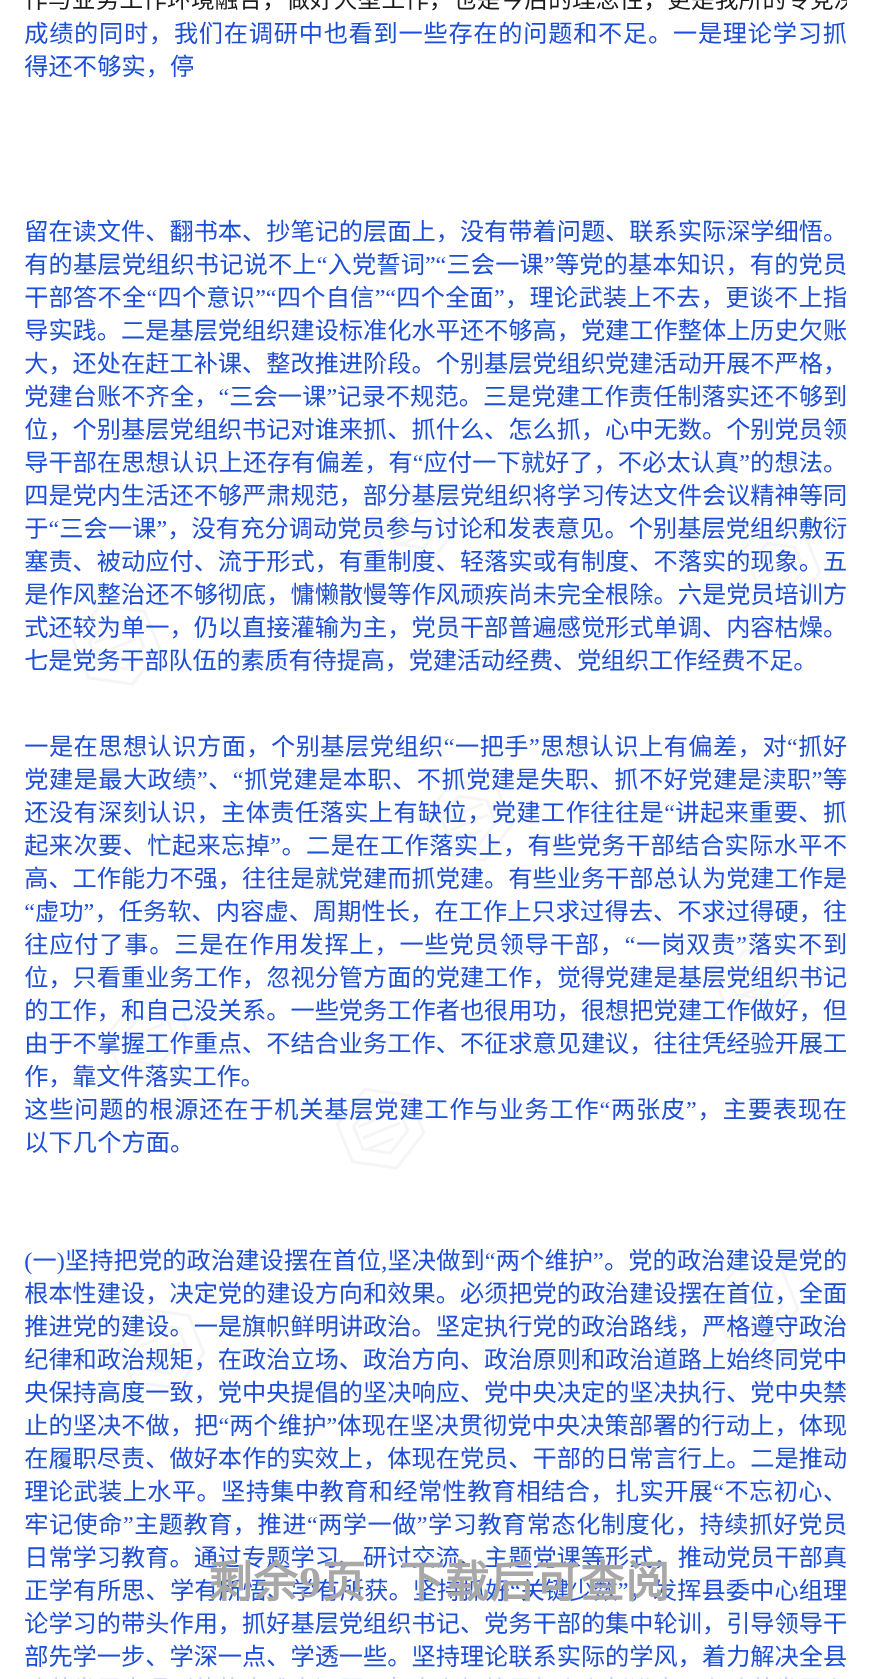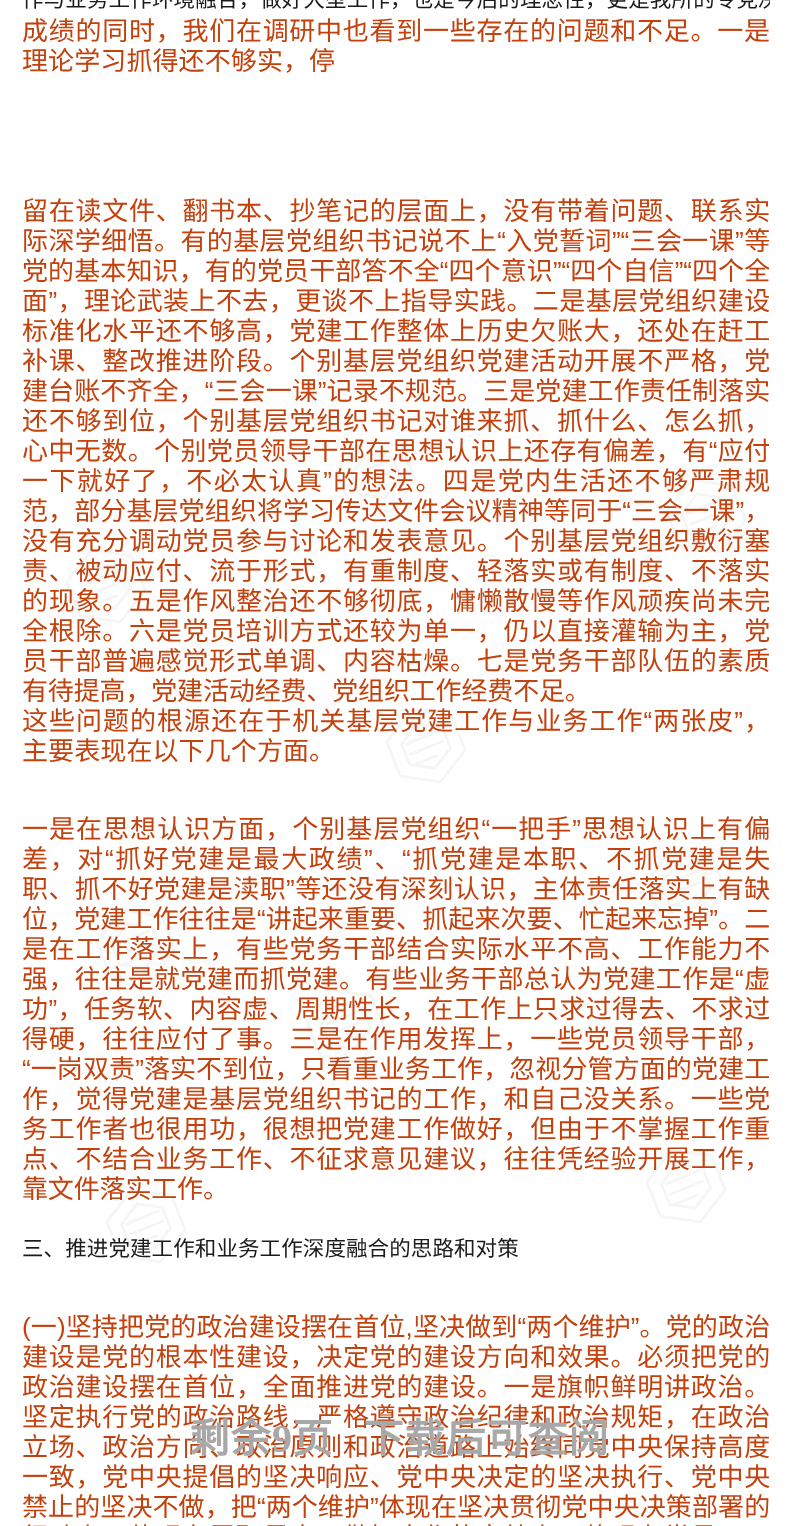--- a/index.html
+++ b/index.html
@@ -57,28 +57,29 @@
     width: 748px;
     white-space: nowrap;
     font-size: 21.5px;
     line-height: 30px;
     color: #1b1b1b;
     letter-spacing: 0.15px;
   }
 
   p.para {
     margin: 0;
-    font-size: 26px;
+    font-size: 22px;
     line-height: 30px;
-    color: #c2410c;
+    color: #1d4ed8;
     text-align: justify;
     text-justify: inter-character;
     text-align-last: left;
     letter-spacing: 0.1px;
     word-break: break-all;
+    font-family: Liberation Serif, serif;
   }
   p.para.tight { letter-spacing: -0.15px; margin-top: 48px; }
   p.heading {
     margin: 0;
     font-size: 21.5px;
     line-height: 30px;
     color: #1b1b1b;
     text-align: left;
     letter-spacing: 0.1px;
   }
@@ -199,27 +200,26 @@
     <div class="line-clip">
       <div class="inner">作与业务工作环境融合，做好大型工作，也是今后的理念性，更是我所的专党决定。在肯定</div>
     </div>
 
     <p class="para">成绩的同时，我们在调研中也看到一些存在的问题和不足。一是理论学习抓得还不够实，停</p>
 
     <div class="gap-page-break"></div>
 
     <p class="para tight">留在读文件、翻书本、抄笔记的层面上，没有带着问题、联系实际深学细悟。有的基层党组织书记说不上“入党誓词”“三会一课”等党的基本知识，有的党员干部答不全“四个意识”“四个自信”“四个全面”，理论武装上不去，更谈不上指导实践。二是基层党组织建设标准化水平还不够高，党建工作整体上历史欠账大，还处在赶工补课、整改推进阶段。个别基层党组织党建活动开展不严格，党建台账不齐全，“三会一课”记录不规范。三是党建工作责任制落实还不够到位，个别基层党组织书记对谁来抓、抓什么、怎么抓，心中无数。个别党员领导干部在思想认识上还存有偏差，有“应付一下就好了，不必太认真”的想法。四是党内生活还不够严肃规范，部分基层党组织将学习传达文件会议精神等同于“三会一课”，没有充分调动党员参与讨论和发表意见。个别基层党组织敷衍塞责、被动应付、流于形式，有重制度、轻落实或有制度、不落实的现象。五是作风整治还不够彻底，慵懒散慢等作风顽疾尚未完全根除。六是党员培训方式还较为单一，仍以直接灌输为主，党员干部普遍感觉形式单调、内容枯燥。七是党务干部队伍的素质有待提高，党建活动经费、党组织工作经费不足。</p>
 
+    <p class="para tight">一是在思想认识方面，个别基层党组织“一把手”思想认识上有偏差，对“抓好党建是最大政绩”、“抓党建是本职、不抓党建是失职、抓不好党建是渎职”等还没有深刻认识，主体责任落实上有缺位，党建工作往往是“讲起来重要、抓起来次要、忙起来忘掉”。二是在工作落实上，有些党务干部结合实际水平不高、工作能力不强，往往是就党建而抓党建。有些业务干部总认为党建工作是“虚功”，任务软、内容虚、周期性长，在工作上只求过得去、不求过得硬，往往应付了事。三是在作用发挥上，一些党员领导干部，“一岗双责”落实不到位，只看重业务工作，忽视分管方面的党建工作，觉得党建是基层党组织书记的工作，和自己没关系。一些党务工作者也很用功，很想把党建工作做好，但由于不掌握工作重点、不结合业务工作、不征求意见建议，往往凭经验开展工作，靠文件落实工作。</p>
+
     <p class="para">这些问题的根源还在于机关基层党建工作与业务工作“两张皮”，主要表现在以下几个方面。</p>
 
-    <p class="para tight">一是在思想认识方面，个别基层党组织“一把手”思想认识上有偏差，对“抓好党建是最大政绩”、“抓党建是本职、不抓党建是失职、抓不好党建是渎职”等还没有深刻认识，主体责任落实上有缺位，党建工作往往是“讲起来重要、抓起来次要、忙起来忘掉”。二是在工作落实上，有些党务干部结合实际水平不高、工作能力不强，往往是就党建而抓党建。有些业务干部总认为党建工作是“虚功”，任务软、内容虚、周期性长，在工作上只求过得去、不求过得硬，往往应付了事。三是在作用发挥上，一些党员领导干部，“一岗双责”落实不到位，只看重业务工作，忽视分管方面的党建工作，觉得党建是基层党组织书记的工作，和自己没关系。一些党务工作者也很用功，很想把党建工作做好，但由于不掌握工作重点、不结合业务工作、不征求意见建议，往往凭经验开展工作，靠文件落实工作。</p>
-
     <div class="gap-blank-line"></div>
 
-    <p class="heading">三、推进党建工作和业务工作深度融合的思路和对策</p>
 
 
     <p class="para tight">(一)坚持把党的政治建设摆在首位,坚决做到“两个维护”。党的政治建设是党的根本性建设，决定党的建设方向和效果。必须把党的政治建设摆在首位，全面推进党的建设。一是旗帜鲜明讲政治。坚定执行党的政治路线，严格遵守政治纪律和政治规矩，在政治立场、政治方向、政治原则和政治道路上始终同党中央保持高度一致，党中央提倡的坚决响应、党中央决定的坚决执行、党中央禁止的坚决不做，把“两个维护”体现在坚决贯彻党中央决策部署的行动上，体现在履职尽责、做好本作的实效上，体现在党员、干部的日常言行上。二是推动理论武装上水平。坚持集中教育和经常性教育相结合，扎实开展“不忘初心、牢记使命”主题教育，推进“两学一做”学习教育常态化制度化，持续抓好党员日常学习教育。通过专题学习、研讨交流、主题党课等形式，推动党员干部真正学有所思、学有所悟、学有所获。坚持抓好“关键少数”，发挥县委中心组理论学习的带头作用，抓好基层党组织书记、党务干部的集中轮训，引导领导干部先学一步、学深一点、学透一些。坚持理论联系实际的学风，着力解决全县改革发展中遇到的热点难点问题，努力在解放思想上有新进步、在改革发展上有新突破、在比学赶超上有新成效。建立健全教育培训制度，完善理论学习考核激励机制，强化述学、评学、考学措施，把学习教育情况作为考核领导班子和衡量领导干部思想政治素质的重要指标。三是推进党内政治生活严起来。认真落实“三会一课”、民主生活会、领导干部双重组织生活、民主评议党员等制度，用好批评和自我批评这个锐利武器，让党员干部习惯在相互提醒和督</p>
 
   </div>
 
   <div class="preview-footer">
     <span class="ftxt">
       <span>剩余9页</span><span class="sp"></span><span>下载后可查阅</span>
     </span>

